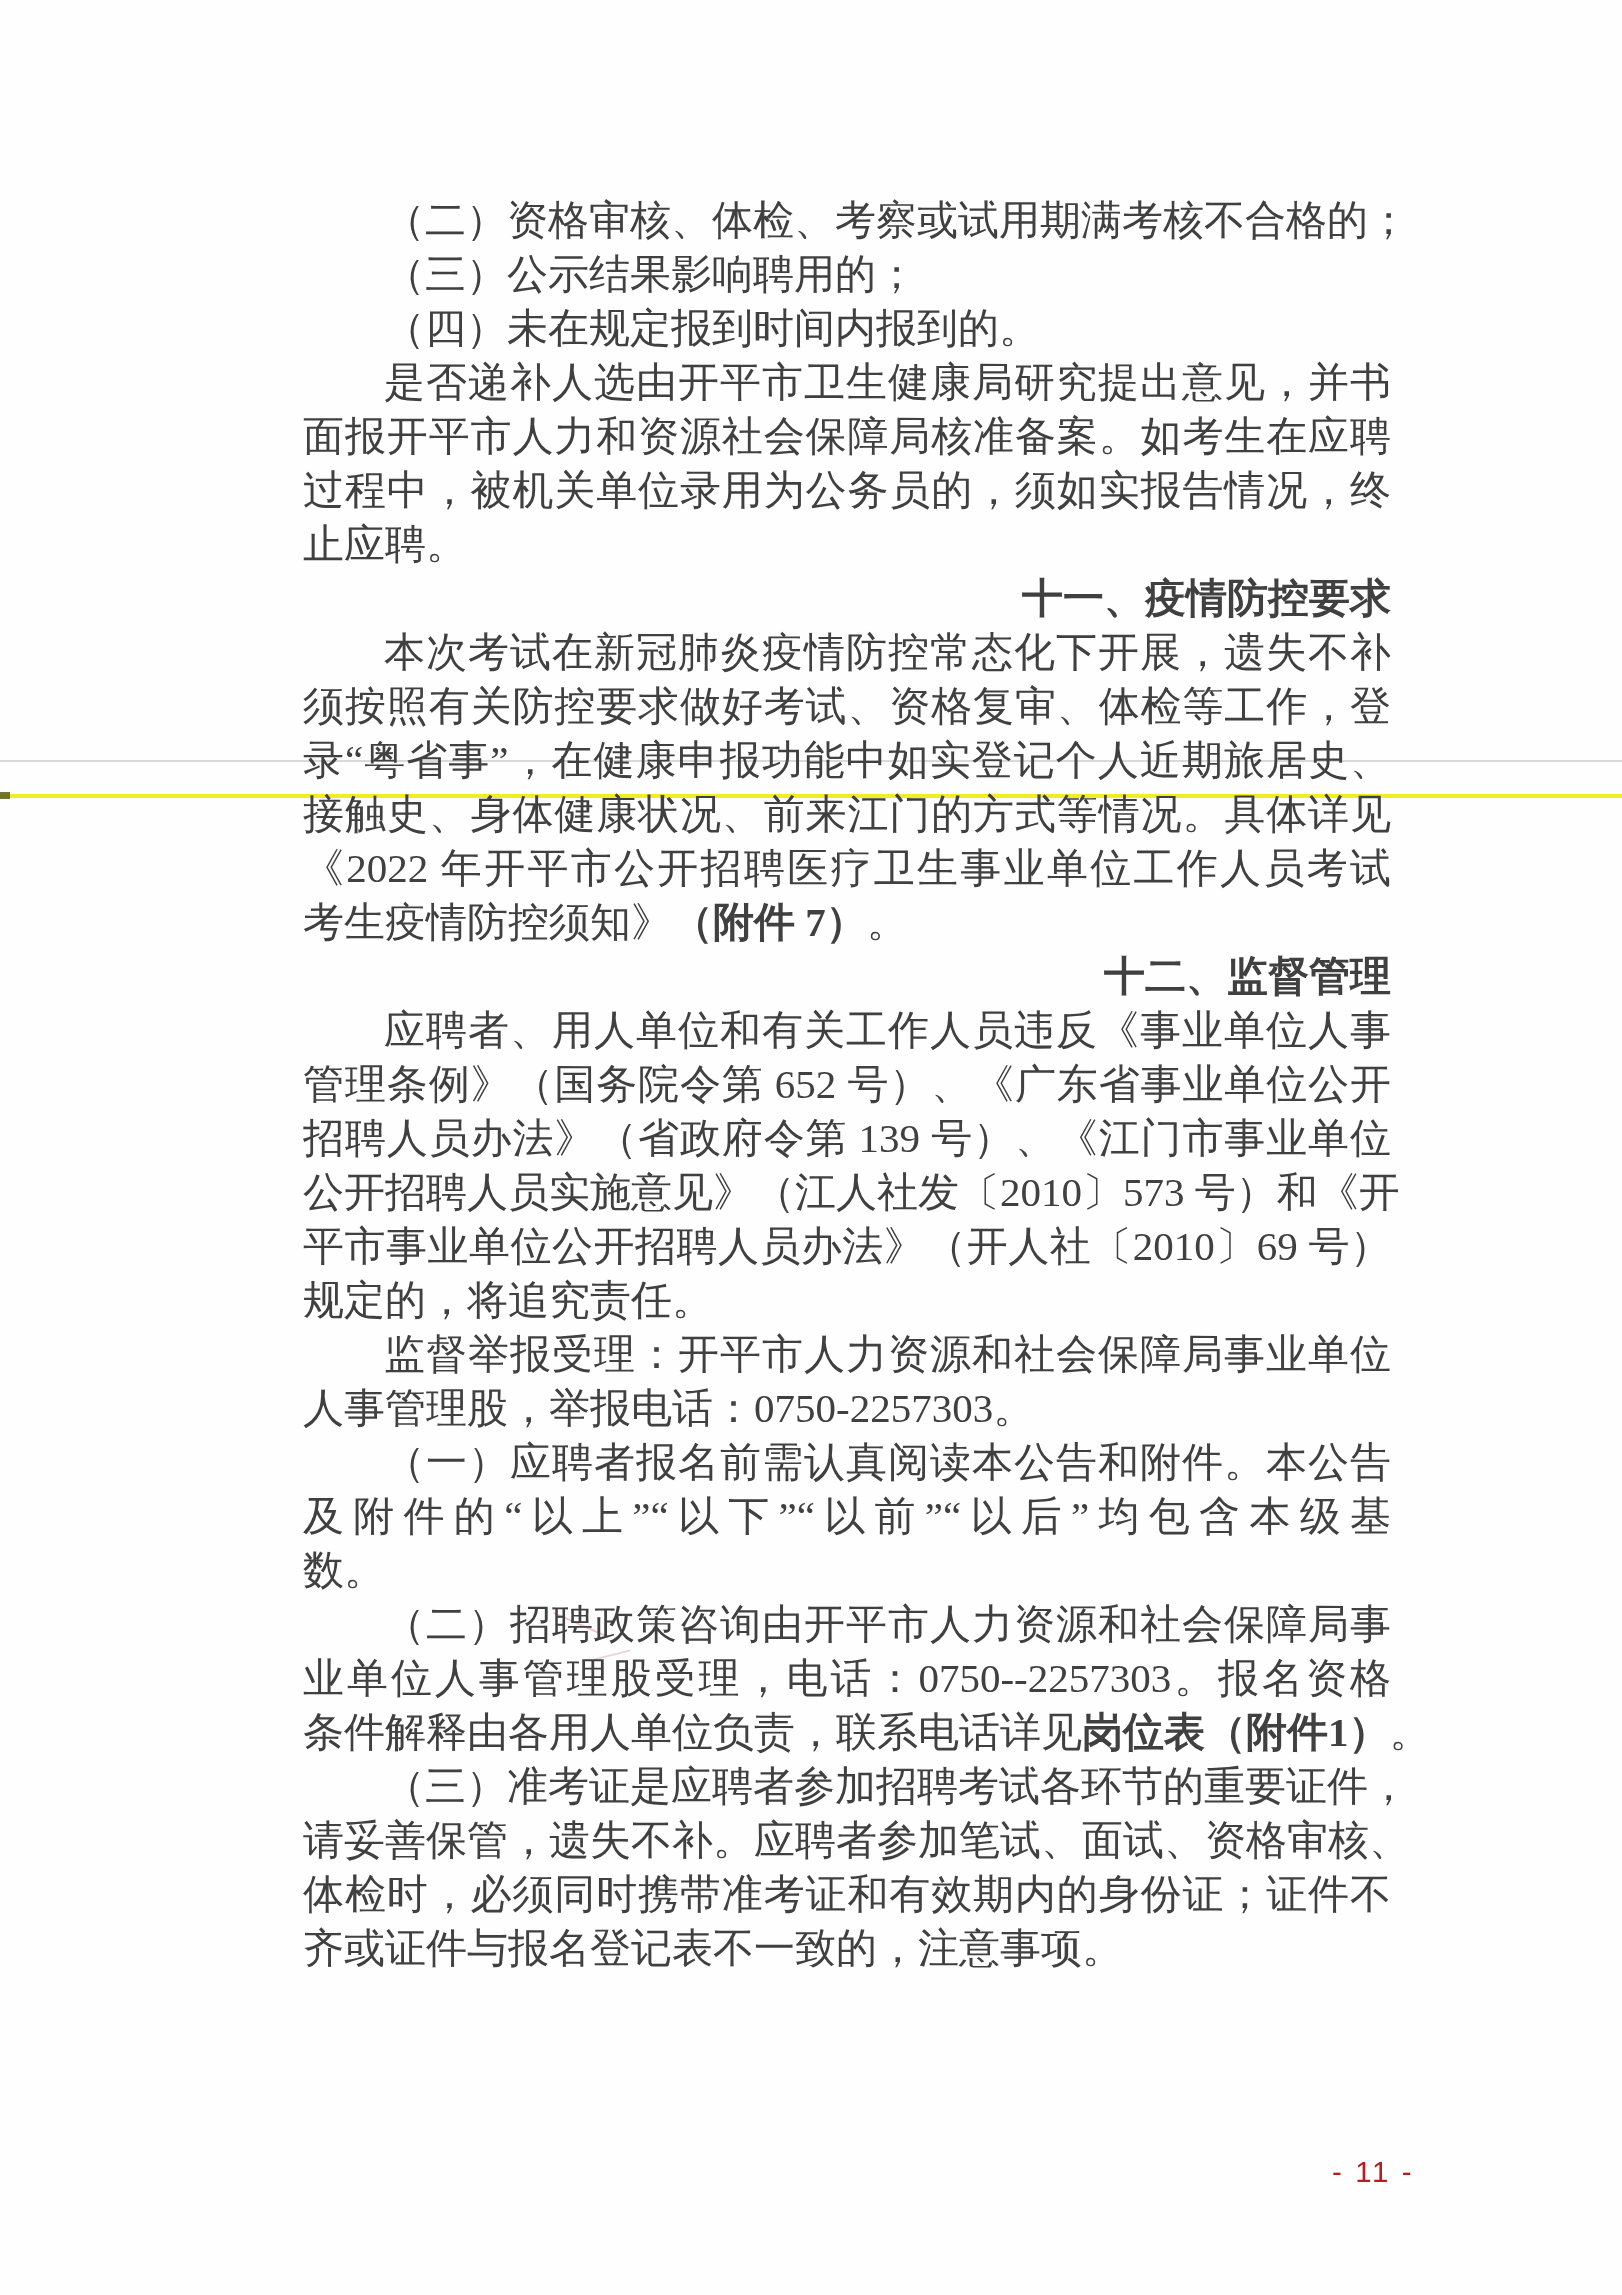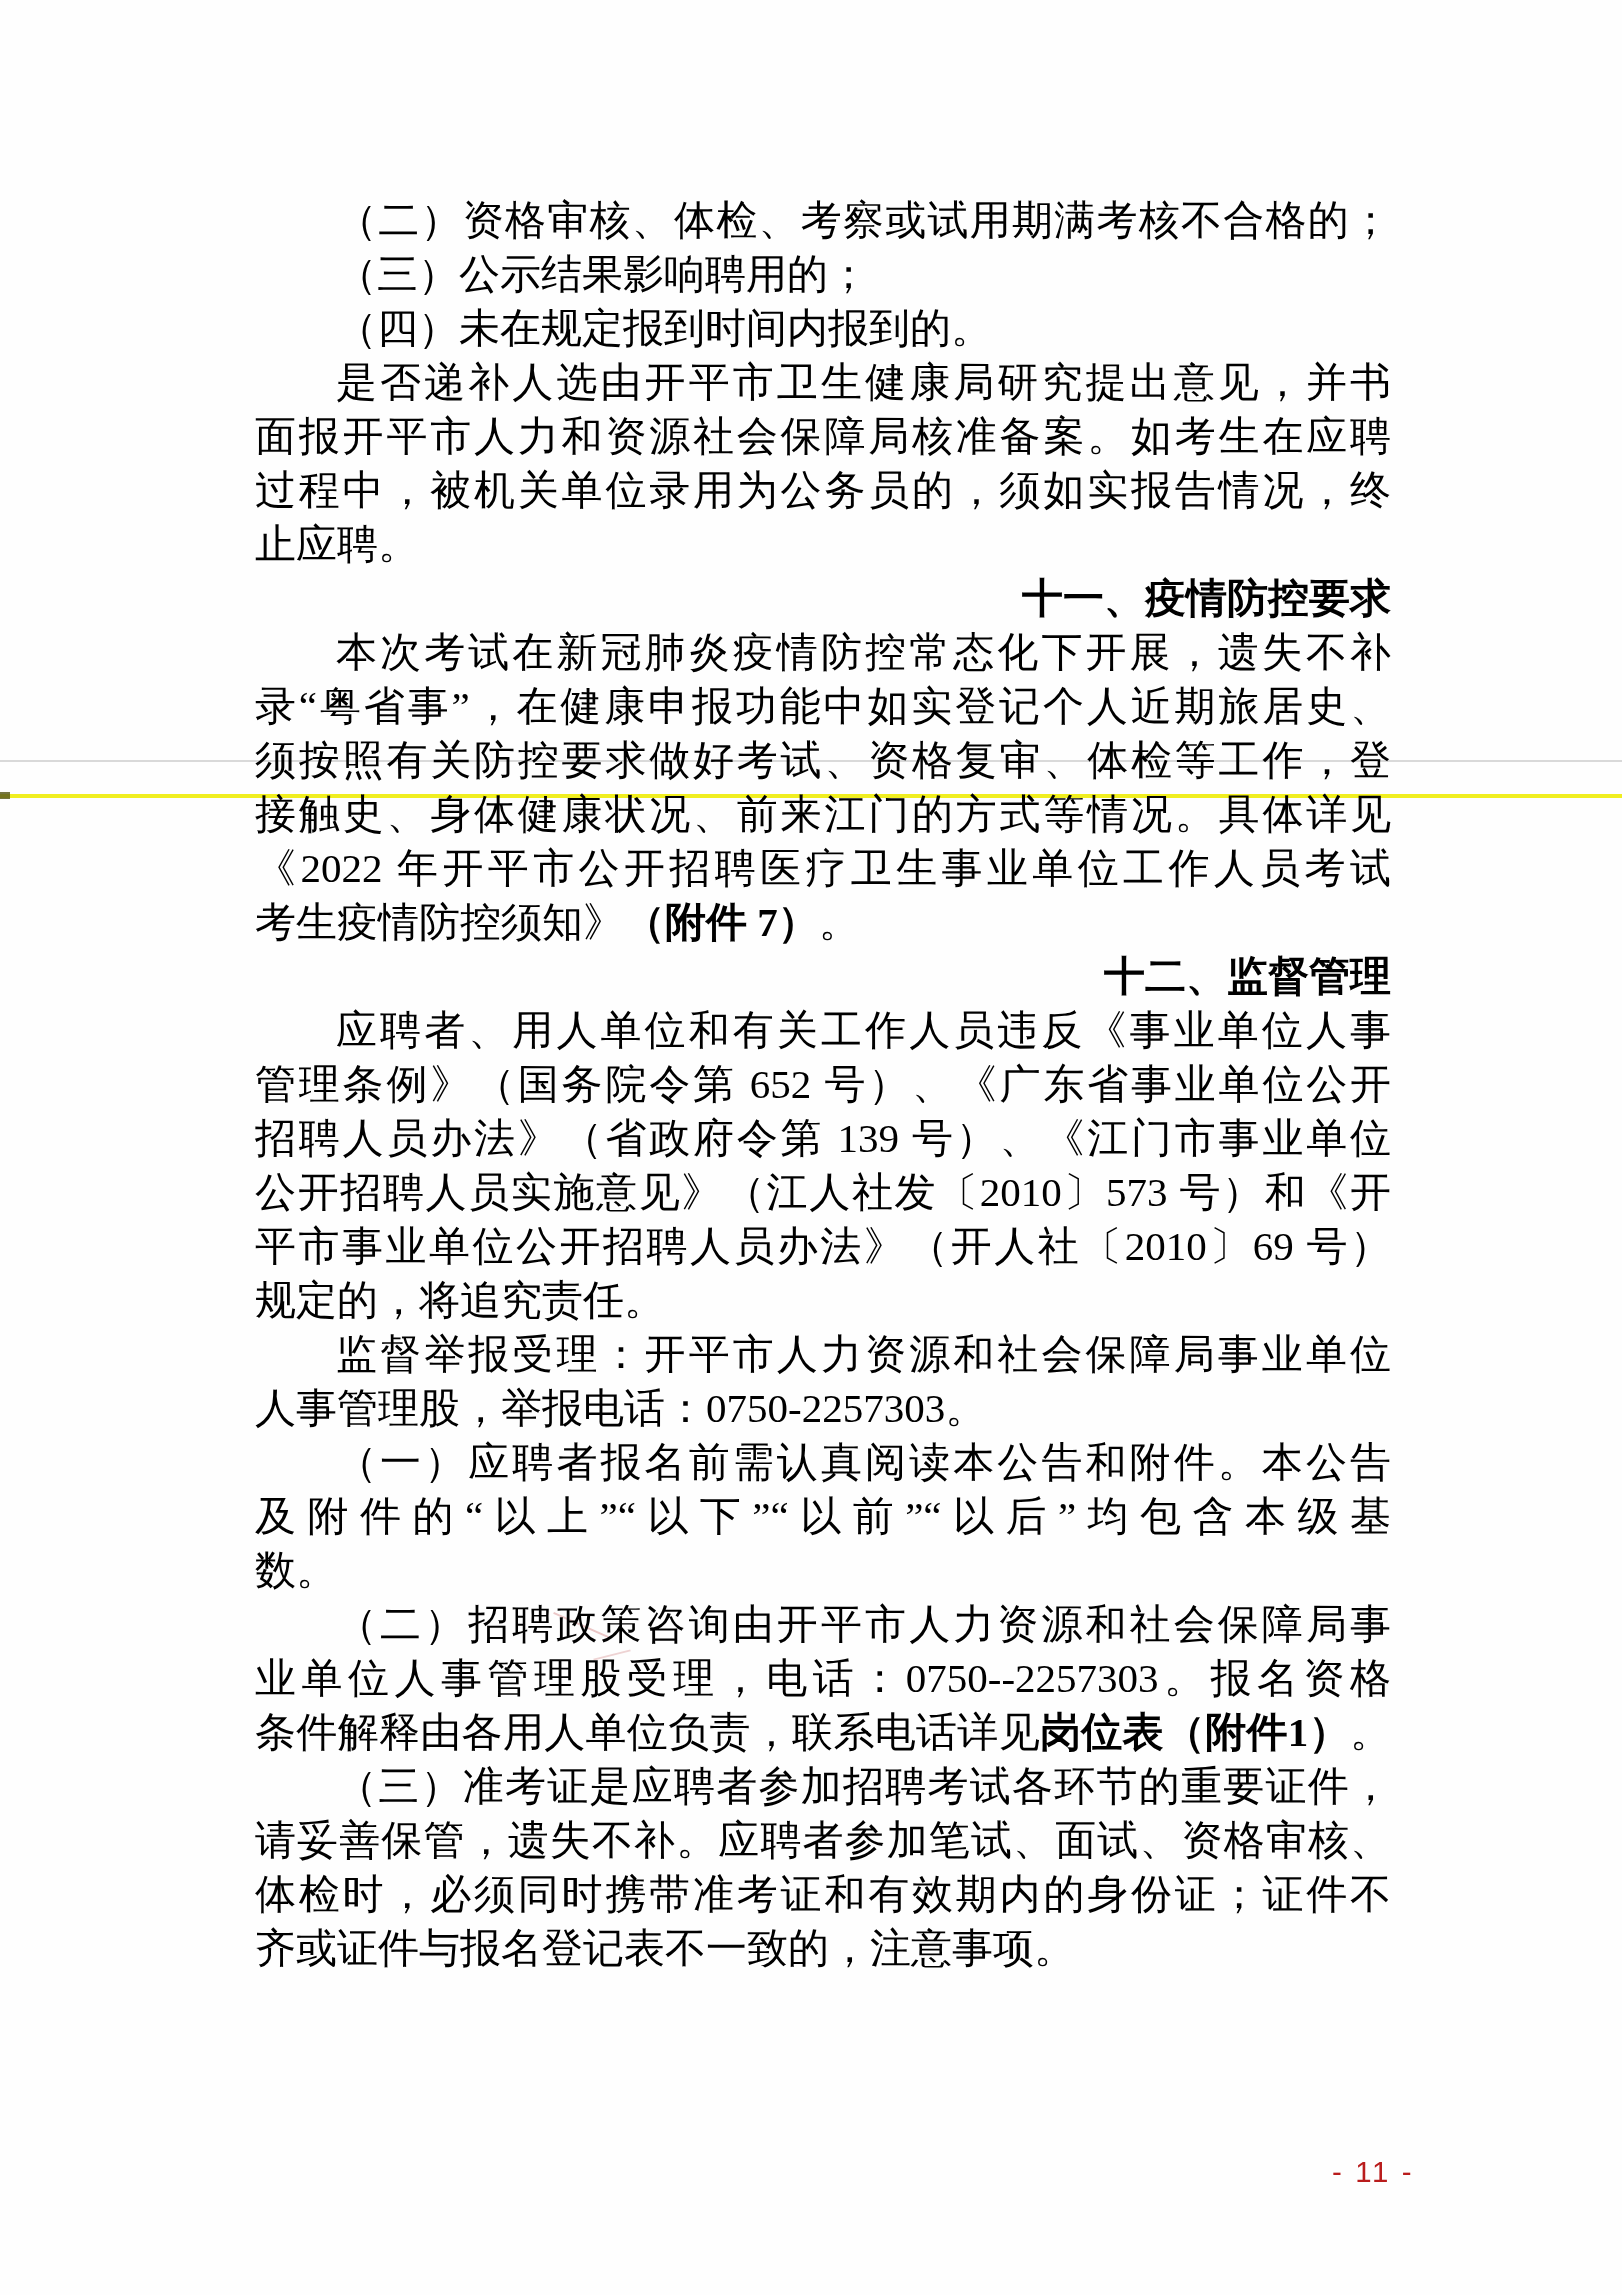--- a/index.html
+++ b/index.html
@@ -16,23 +16,24 @@
   }
   .textblock{
     position:absolute;
     left:255px;top:193px;
     width:1136px;
   }
   .line{
     height:54px;
     line-height:54px;
     font-size:41px;
-    color:#000000;
+    color:#404040;
     white-space:nowrap;
     letter-spacing:0;
+    margin-left:48px;
   }
   .line.fill{
     text-align:justify;
     text-align-last:justify;
     text-justify:inter-character;
   }
   .line.ind{
     padding-left:81px;
   }
   .line .b{
@@ -96,22 +97,22 @@
   <div class="textblock" id="textblock">
       <div class="line fill ind"><span>（二）资格审核、体检、考察或试用期满考核不合格的；</span></div>
       <div class="line ind"><span>（三）公示结果影响聘用的；</span></div>
       <div class="line ind"><span>（四）未在规定报到时间内报到的。</span></div>
       <div class="line fill ind"><span>是否递补人选由开平市卫生健康局研究提出意见，并书</span></div>
       <div class="line fill"><span>面报开平市人力和资源社会保障局核准备案。如考生在应聘</span></div>
       <div class="line fill"><span>过程中，被机关单位录用为公务员的，须如实报告情况，终</span></div>
       <div class="line"><span>止应聘。</span></div>
       <div class="line ind head"><span class="b">十一、疫情防控要求</span></div>
       <div class="line fill ind"><span>本次考试在新冠肺炎疫情防控常态化下开展，遗失不补</span></div>
+      <div class="line fill"><span>须按照有关防控要求做好考试、资格复审、体检等工作，登</span></div>
       <div class="line fill"><span>录“粤省事”，在健康申报功能中如实登记个人近期旅居史、</span></div>
-      <div class="line fill"><span>须按照有关防控要求做好考试、资格复审、体检等工作，登</span></div>
       <div class="line fill"><span>接触史、身体健康状况、前来江门的方式等情况。具体详见</span></div>
       <div class="line fill"><span>《2022 年开平市公开招聘医疗卫生事业单位工作人员考试</span></div>
       <div class="line"><span>考生疫情防控须知》</span><span class="b">（附件 7）</span><span>。</span></div>
       <div class="line ind head"><span class="b">十二、监督管理</span></div>
       <div class="line fill ind"><span>应聘者、用人单位和有关工作人员违反《事业单位人事</span></div>
       <div class="line fill"><span>管理条例》（国务院令第 652 号）、《广东省事业单位公开</span></div>
       <div class="line fill"><span>招聘人员办法》（省政府令第 139 号）、《江门市事业单位</span></div>
       <div class="line fill"><span>公开招聘人员实施意见》（江人社发〔2010〕573 号）和《开</span></div>
       <div class="line fill"><span>平市事业单位公开招聘人员办法》（开人社〔2010〕69 号）</span></div>
       <div class="line"><span>规定的，将追究责任。</span></div>

